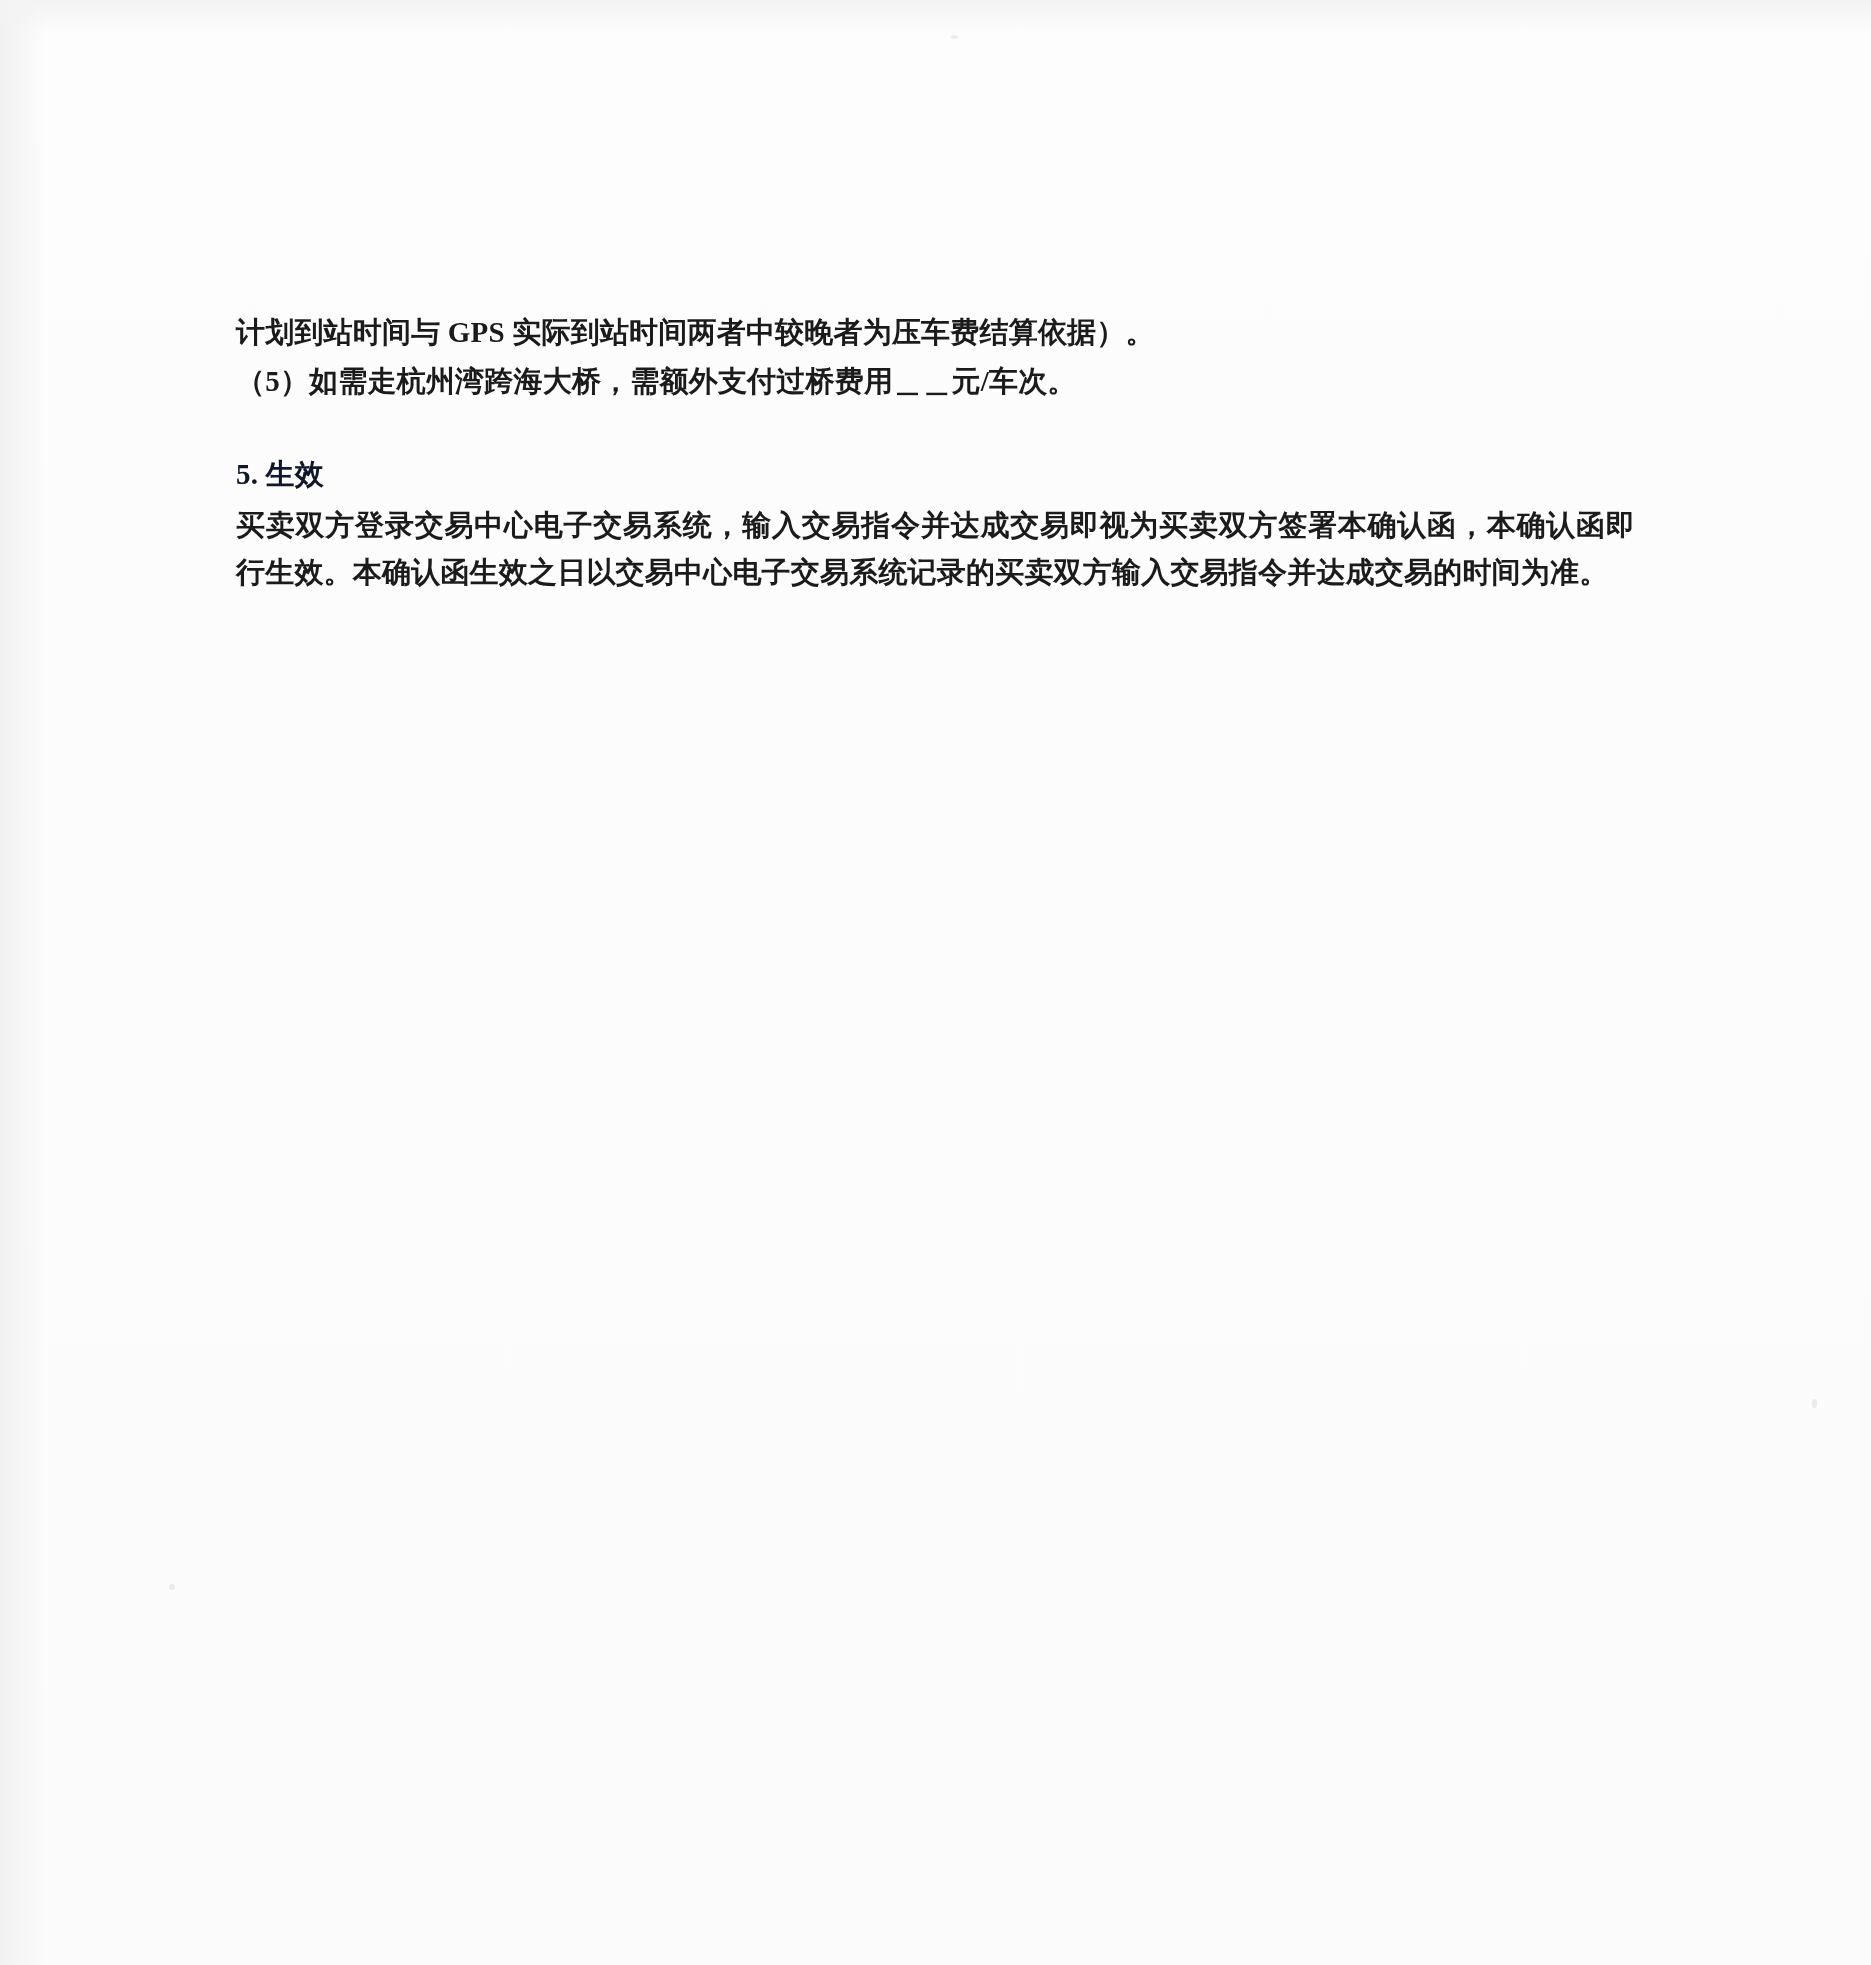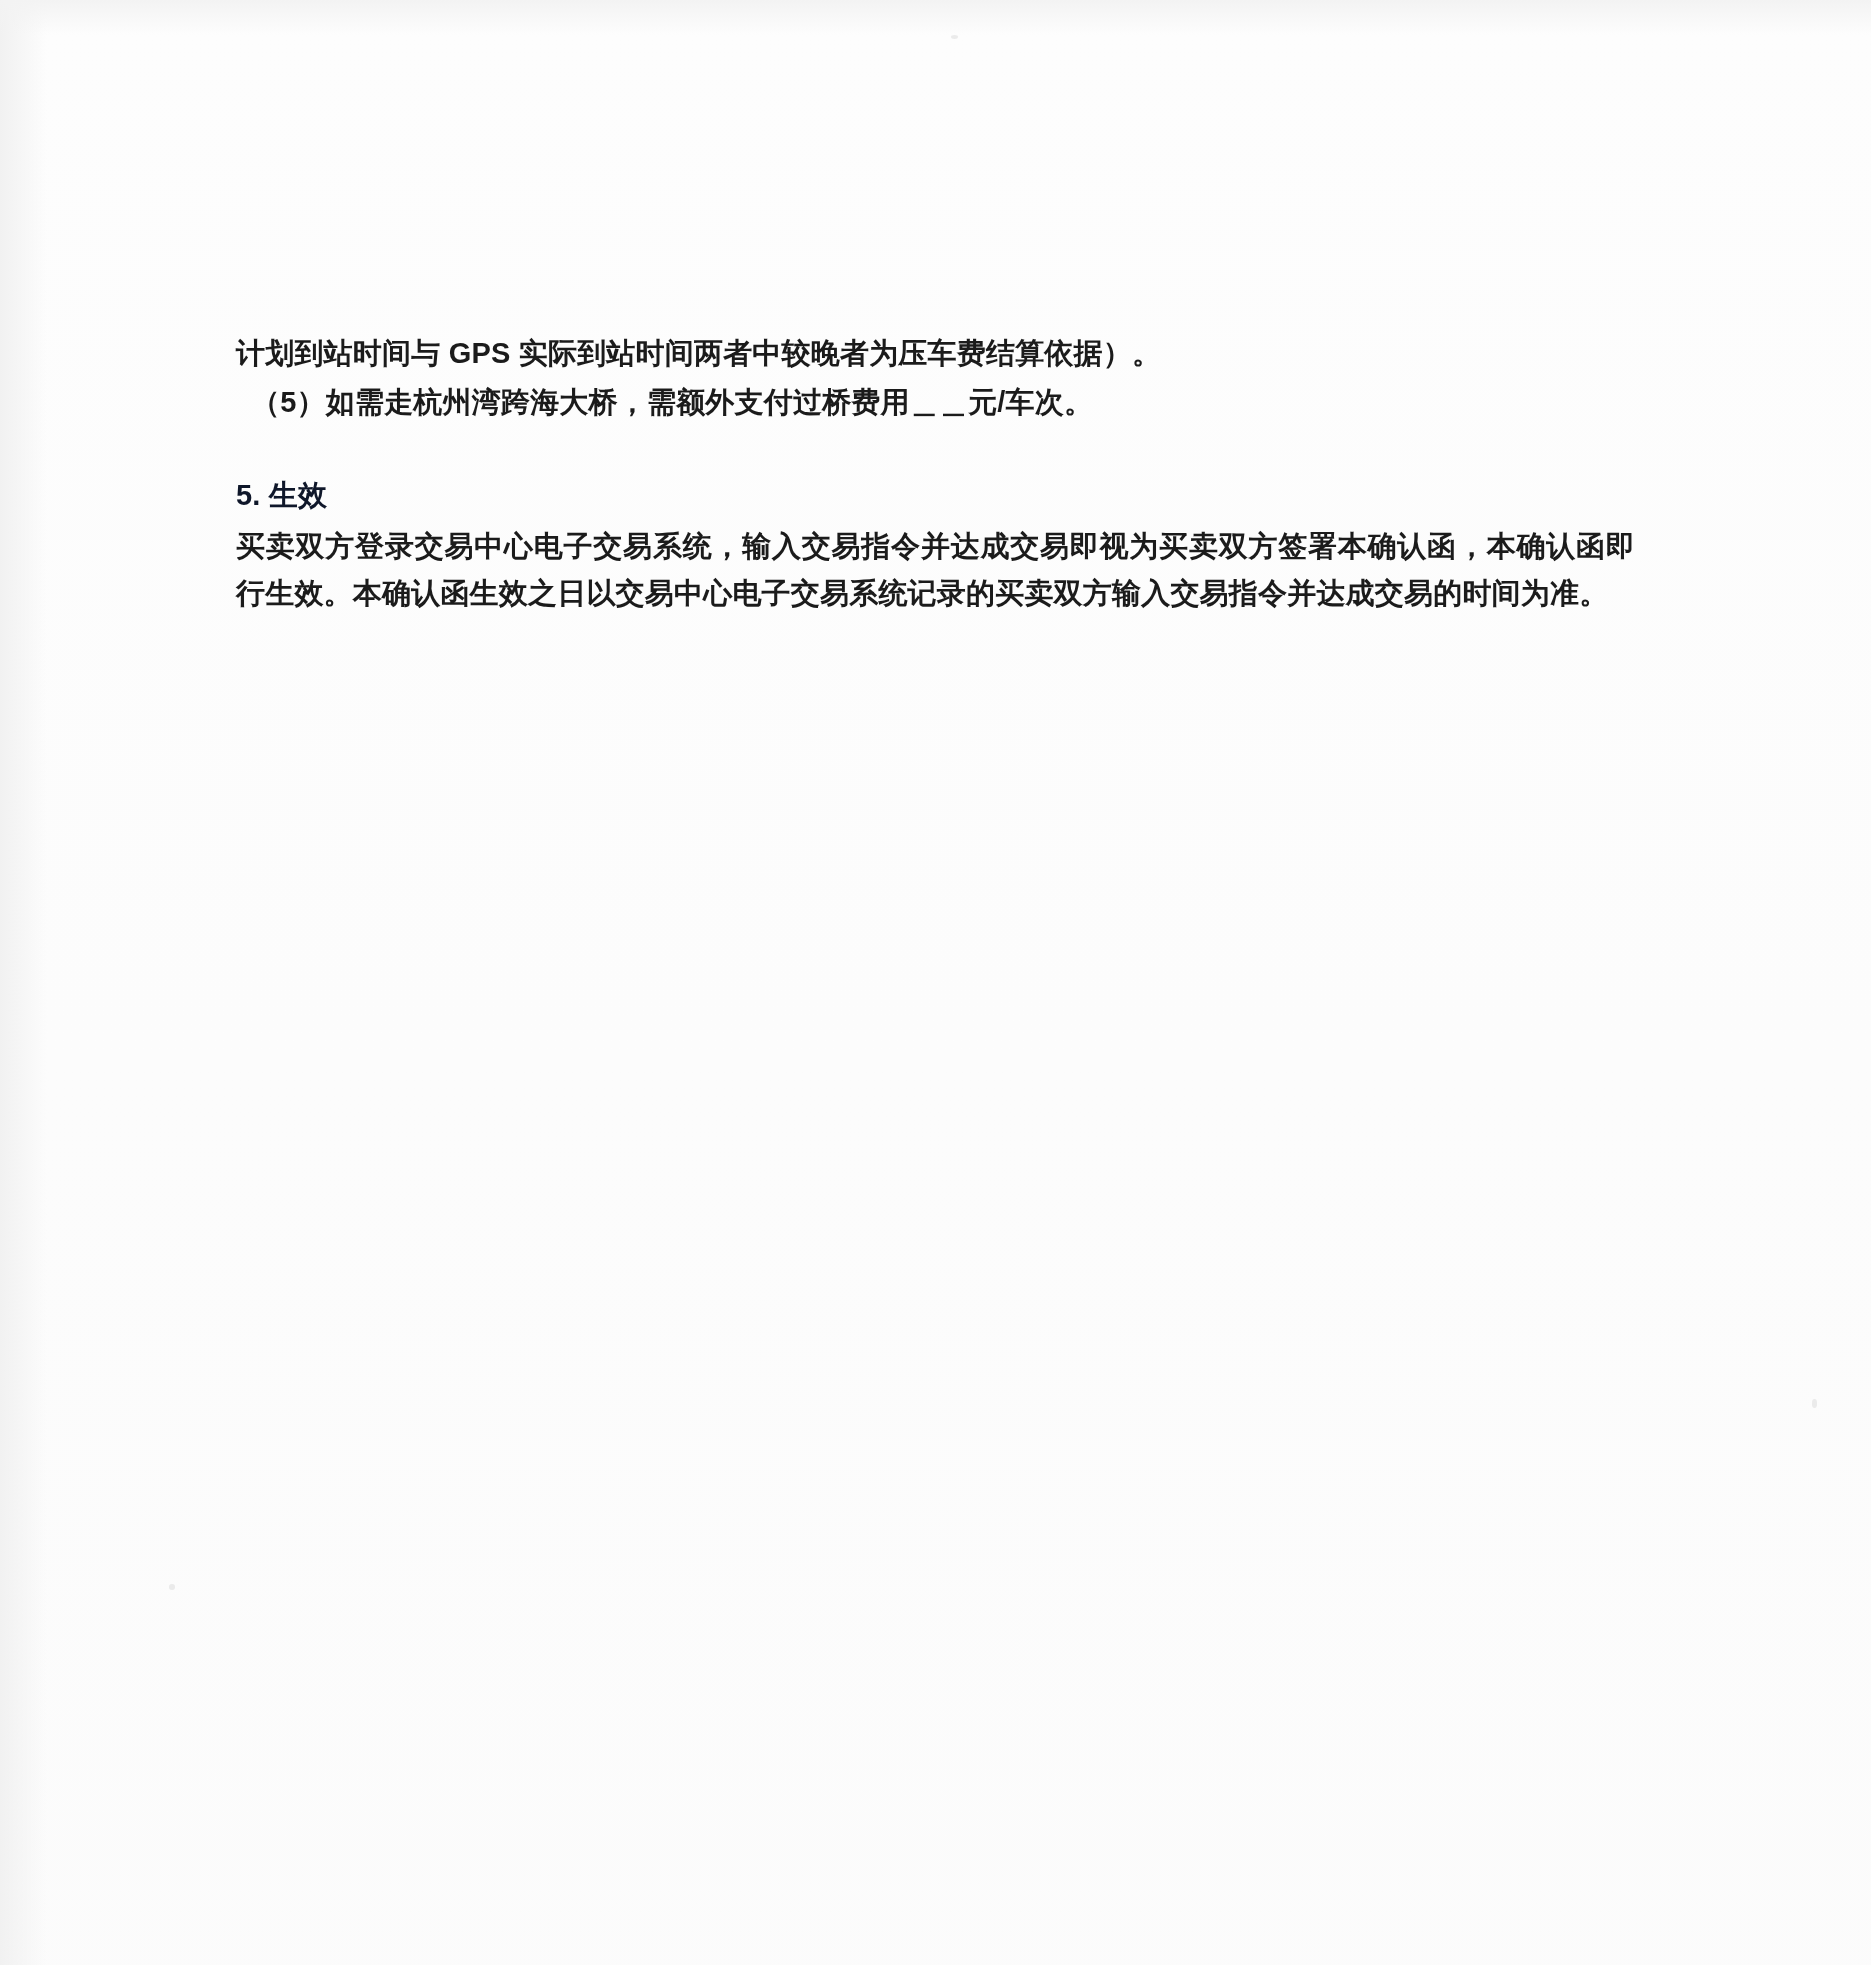--- a/index.html
+++ b/index.html
@@ -20,35 +20,35 @@
   
   .paper-tint {
     position: absolute;
     inset: 0;
     background: linear-gradient(180deg, #fdfdfd 0%, #fcfcfc 40%, #fbfbfb 100%);
     pointer-events: none;
   }
   .content {
     position: absolute;
     left: 236px;
-    top: 330px;
+    top: 309px;
     width: 1399px;
+    font-family: Liberation Serif, serif;
   }
   .para {
     font-size: 29px;
     line-height: 1.62;
     color: #1b1b1b;
     font-weight: 700;
     letter-spacing: 0.2px;
     margin: 0 0 1.6px 0;
     white-space: pre-wrap;
   }
   .para.indent {
     text-indent: 0;
-    margin-left: 15px;
   }
   .section-gap {
     height: 47px;
   }
   .heading {
     font-size: 29px;
     line-height: 1.5;
     color: #0f172a;
     font-weight: 700;
     letter-spacing: 0.2px;

